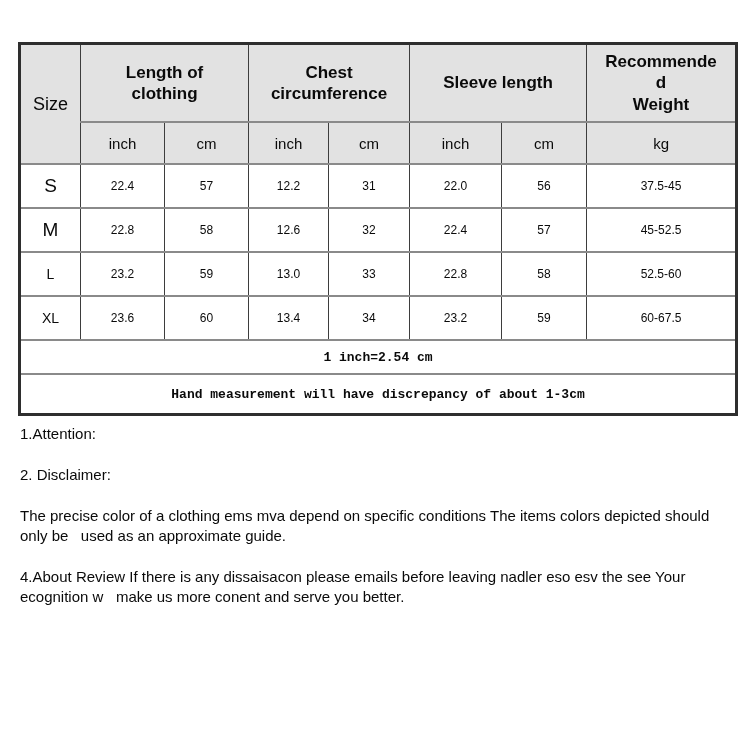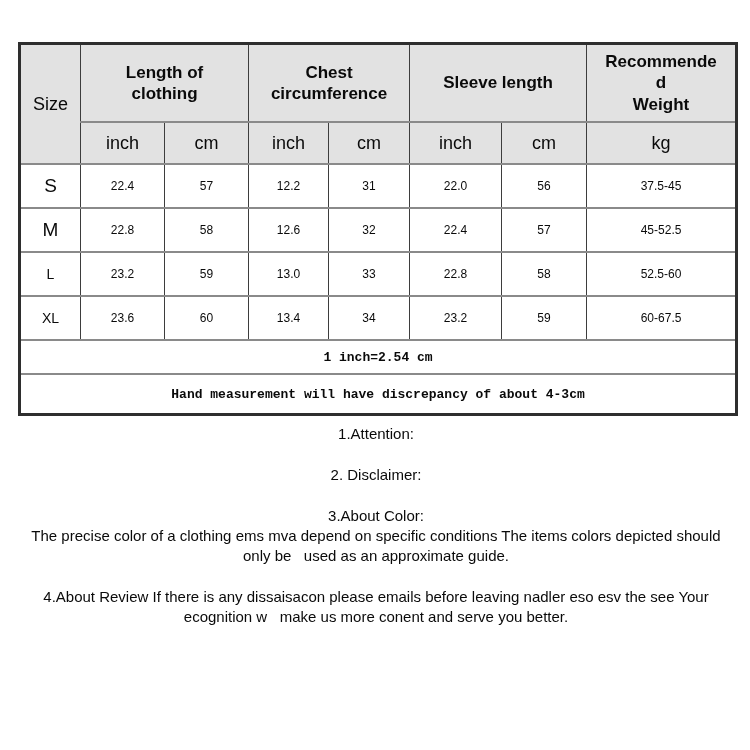--- a/index.html
+++ b/index.html
@@ -48,21 +48,21 @@
     height: 76px;
   }
   .size-head {
     font-size: 18px;
     background: #e2e2e2;
     font-weight: normal;
   }
   .unit-row th {
     background: #e2e2e2;
     font-weight: normal;
-    font-size: 18px;
+    font-size: 15px;
     height: 40px;
   }
   tbody td { height: 42px; font-size: 12px; background: #ffffff; }
   td.size-lg { font-size: 19px; }
   td.size-sm { font-size: 14px; }
 
   tfoot td {
     font-family: "Liberation Mono", "DejaVu Sans Mono", monospace;
     font-weight: bold;
     font-size: 13px;
@@ -70,21 +70,21 @@
   }
   tfoot td.note-1 { height: 32px; margin-top: 25px; }
   tfoot td.note-2 { height: 38px; }
 
   
   .notes {
     margin: 8px 18px 0 20px;
     font-size: 15px;
     line-height: 20px;
   }
-  .note-section { margin-bottom: 21px; text-align: center; }
+  .note-section { margin-bottom: 21px; }
   .note-heading { white-space: pre-wrap; }
   .note-body { white-space: pre-wrap; }
 </style>
 </head>
 <body>
 
 <div class="page">
 
   <table class="size-chart">
     <colgroup>
@@ -159,34 +159,33 @@
         <td>23.2</td>
         <td>59</td>
         <td>60-67.5</td>
       </tr>
     </tbody>
     <tfoot>
       <tr>
         <td colspan="8" class="note-1">1 inch=2.54 cm</td>
       </tr>
       <tr>
-        <td colspan="8" class="note-2">Hand measurement will have discrepancy of about 4-3cm</td>
+        <td colspan="8" class="note-2">Hand measurement will have discrepancy of about 1-3cm</td>
       </tr>
     </tfoot>
   </table>
 
   <div class="notes">
     <div class="note-section">
       <div class="note-heading">1.Attention:</div>
     </div>
     <div class="note-section">
       <div class="note-heading">2. Disclaimer:</div>
     </div>
     <div class="note-section">
-      <div class="note-heading">3.About Color:</div>
       <div class="note-body">The precise color of a clothing ems mva depend on specific conditions The items colors depicted should
 only be   used as an approximate guide.</div>
     </div>
     <div class="note-section">
       <div class="note-body">4.About Review If there is any dissaisacon please emails before leaving nadler eso esv the see Your
 ecognition w   make us more conent and serve you better.</div>
     </div>
   </div>
 
 </div>

